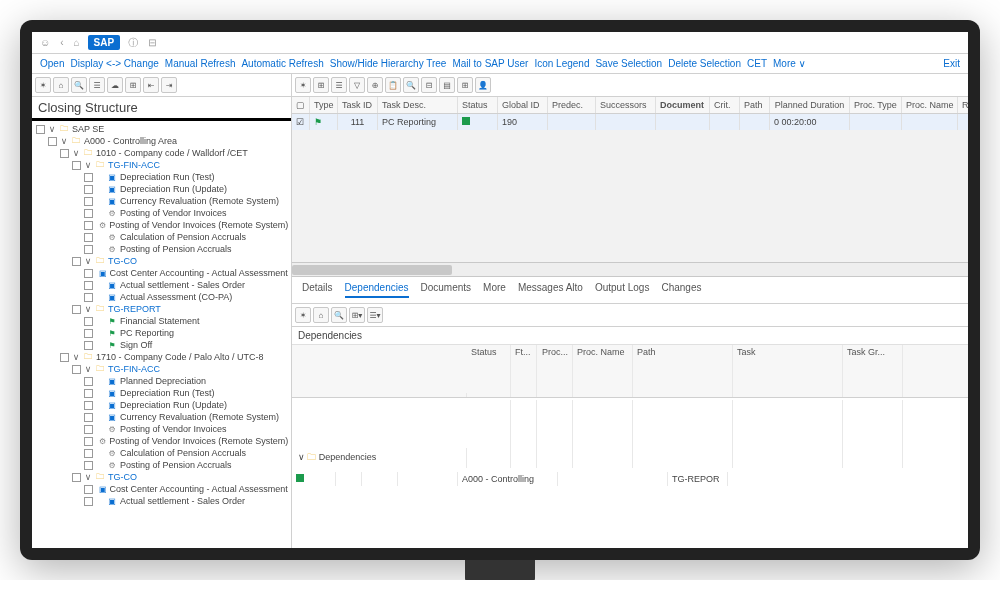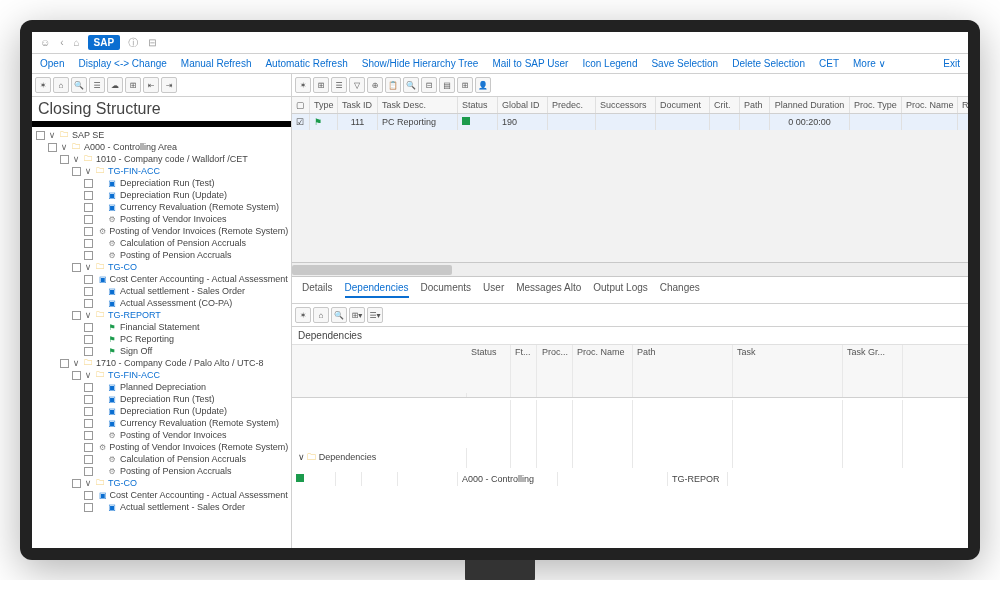--- a/index.html
+++ b/index.html
@@ -37,32 +37,32 @@
   
   .hdr {
     display:flex;align-items:center;gap:6px;
     padding:3px 6px;border-bottom:1px solid #d0d0d0;
     font-size:10px;color:#555;
   }
   .hdr .sap-logo{background:#0a6ed1;color:#fff;font-weight:bold;padding:2px 6px;font-size:10px;border-radius:2px;}
   .hdr .title{flex:1;text-align:center;color:#555;}
   .hdr .ico{cursor:pointer;color:#999;padding:0 2px;}
   
-  .menubar{display:flex;gap:14px;padding:4px 8px;border-bottom:1px solid #d0d0d0;font-size:10px;}
+  .menubar{display:flex;gap:6px;padding:4px 8px;border-bottom:1px solid #d0d0d0;font-size:10px;}
   .menubar span{color:#0a6ed1;cursor:pointer;}
   .menubar .spacer{flex:1;}
   
   .main{flex:1;display:flex;overflow:hidden;}
   .left{width:260px;border-right:1px solid #d0d0d0;display:flex;flex-direction:column;}
   .right{flex:1;display:flex;flex-direction:column;}
   
   .tbar{display:flex;gap:2px;padding:3px;border-bottom:1px solid #d0d0d0;}
   .tbtn{width:16px;height:16px;border:1px solid #c8c8c8;background:#f7f7f7;border-radius:2px;display:flex;align-items:center;justify-content:center;font-size:8px;color:#555;cursor:pointer;}
   
-  .treehdr{font-size:16px;padding:3px 6px;border-bottom:6px solid #000000;color:#444;}
+  .treehdr{font-size:13px;padding:3px 6px;border-bottom:3px solid #000000;color:#444;}
   .tree{flex:1;overflow:auto;font-size:9px;color:#333;padding:2px 0;}
   .node{display:flex;align-items:center;gap:3px;padding:1px 4px;white-space:nowrap;}
   .node .cb{width:9px;height:9px;border:1px solid #999;flex-shrink:0;}
   .node .tg{width:8px;color:#666;cursor:pointer;text-align:center;}
   .node .ic{width:10px;height:10px;display:inline-flex;align-items:center;justify-content:center;font-size:8px;}
   .ic-folder{color:#e9a400;}
   .ic-doc{color:#0a6ed1;}
   .ic-gear{color:#888;}
   .ic-flag{color:#1c9b4d;}
   .node .lbl{color:#444;}
@@ -85,21 +85,21 @@
   
   .deps{flex:1;display:flex;flex-direction:column;background:#fff;}
   .deps .dhdr{font-size:10px;padding:3px 6px;color:#444;border-bottom:1px solid #e0e0e0;}
   .deptable{flex:1;}
   .deptable .ghdr2{display:flex;font-size:9px;color:#555;background:#f7f7f7;border-bottom:1px solid #d0d0d0;}
   .deptable .drow{display:flex;font-size:9px;color:#444;padding:2px 0;}
   .dcell{padding:2px 4px;border-right:1px solid #e8e8e8;}
   
   .c-cb{width:18px;}.c-type{width:28px;}.c-tid{width:40px;}.c-tdesc{width:80px;}
   .c-st{width:40px;}.c-gid{width:50px;}.c-pred{width:48px;}.c-succ{width:60px;}
-  .c-doc{width:54px;}.c-crit{width:30px;}.c-path{width:30px;}.c-pd{width:80px;text-align:center;}
+  .c-doc{width:54px;font-weight:bold;}.c-crit{width:30px;}.c-path{width:30px;}.c-pd{width:80px;text-align:center;}
   .c-pt{width:52px;}.c-pn{width:56px;}.c-rt{width:52px;}
   
   .d-desc{width:175px;margin-top:48px;}.d-st{width:44px;}.d-ft{width:26px;}.d-pc{width:36px;text-align:right;}.d-pn{width:60px;}
   .d-pa{width:100px;}.d-ta{width:110px;}.d-tg{width:60px;}
 </style>
 </head>
 <body>
 
 <div class="monitor">
 <div class="screen">
@@ -378,36 +378,36 @@
           <div class="gcell c-type"><span class="ic ic-flag">⚑</span></div>
           <div class="gcell c-tid" style="text-align:center">111</div>
           <div class="gcell c-tdesc">PC Reporting</div>
           <div class="gcell c-st"><span class="status-sq"></span></div>
           <div class="gcell c-gid">190</div>
           <div class="gcell c-pred"></div>
           <div class="gcell c-succ"></div>
           <div class="gcell c-doc"></div>
           <div class="gcell c-crit"></div>
           <div class="gcell c-path"></div>
-          <div class="gcell c-pd" style="text-align:center">0  00:20:00</div>
+          <div class="gcell c-pd" style="text-align:left">0  00:20:00</div>
           <div class="gcell c-pt"></div>
           <div class="gcell c-pn"></div>
           <div class="gcell c-rt"></div>
 
         </div>
         <div class="scrollx">
               <div class="thumb"></div>
             </div>
       </div>
 
       <div class="tabs">
         <span class="tab">Details</span>
         <span class="tab active">Dependencies</span>
         <span class="tab">Documents</span>
-        <span class="tab">User</span>
+        <span class="tab">More</span>
         <span class="tab">Messages Alto</span>
         <span class="tab">Output Logs</span>
         <span class="tab">Changes</span>
       </div>
 
       <div class="deps">
         <div class="tbar">
           <div class="tbtn">✶</div>
           <div class="tbtn">⌂</div>
           <div class="tbtn">🔍</div>

